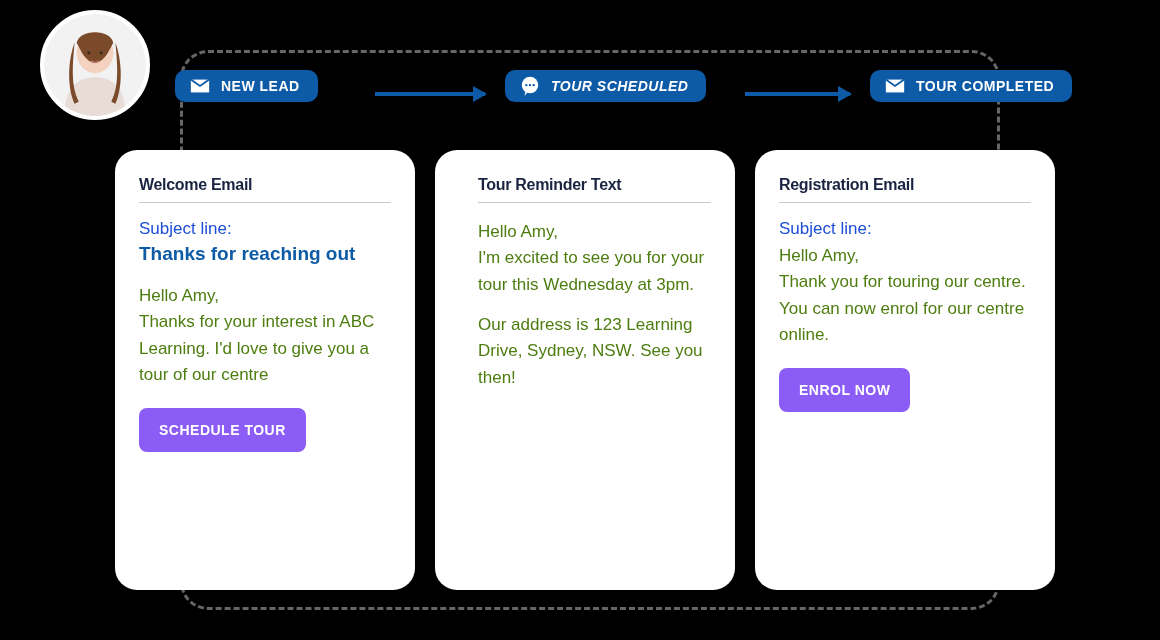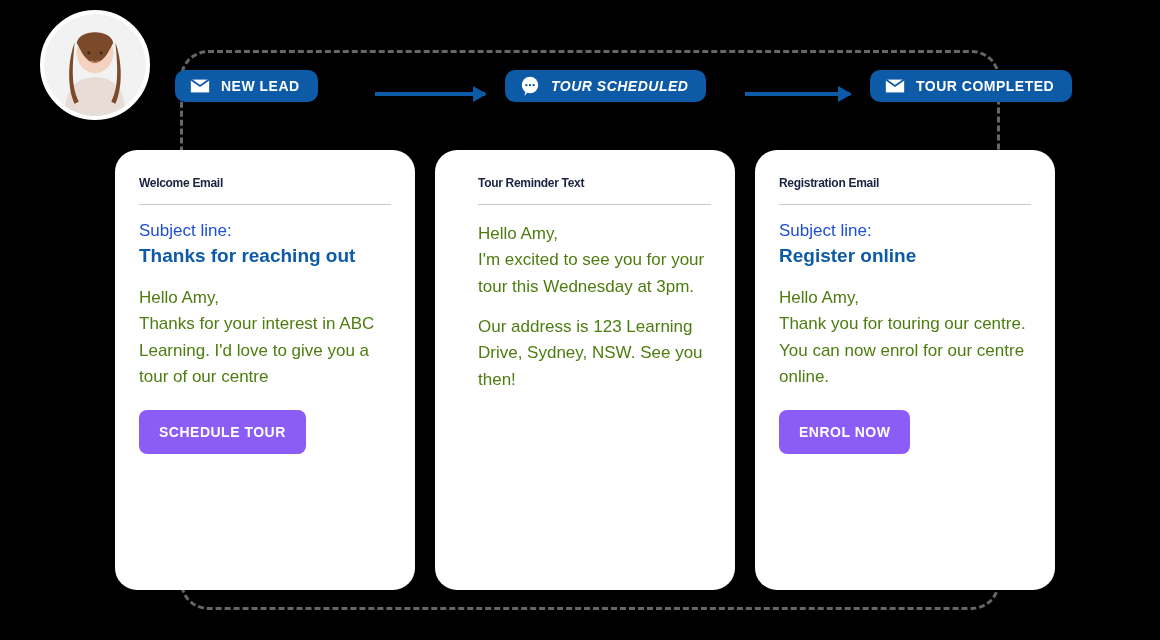--- a/index.html
+++ b/index.html
@@ -76,25 +76,25 @@
     height: 440px;
     background: #fff;
     border-radius: 22px;
     padding: 26px 24px 24px;
   }
   .card-1 { left: 115px; }
   .card-2 { left: 435px; padding-left: 43px; }
   .card-3 { left: 755px; }
   .card-title {
     font-family: "Arial Black", Arial, sans-serif;
-    font-size: 12px;
+    font-size: 16px;
     font-weight: 900;
     color: #1a2340;
     letter-spacing: -0.3px;
-    margin-bottom: 14px;
+    margin-bottom: 8px;
   }
   .divider {
     border: none;
     border-top: 1px solid #c8c8c8;
     margin-bottom: 16px;
   }
   .subject-label {
     color: #1d4ed8;
     font-size: 17px;
     margin-bottom: 4px;
@@ -195,17 +195,16 @@
   <hr class="divider">
   <div class="body-text">Hello Amy,
 I'm excited to see you for your tour this Wednesday at 3pm.</div>
   <div class="body-text">Our address is 123 Learning Drive, Sydney, NSW. See you then!</div>
 </div>
 
 <div class="card card-3">
   <div class="card-title">Registration Email</div>
   <hr class="divider">
   <div class="subject-label">Subject line:</div>
-  <div class="subject-value">Register online</div>
   <div class="body-text">Hello Amy,
 Thank you for touring our centre. You can now enrol for our centre online.</div>
   <button class="cta">ENROL NOW</button>
 </div>
 
 </body></html>

